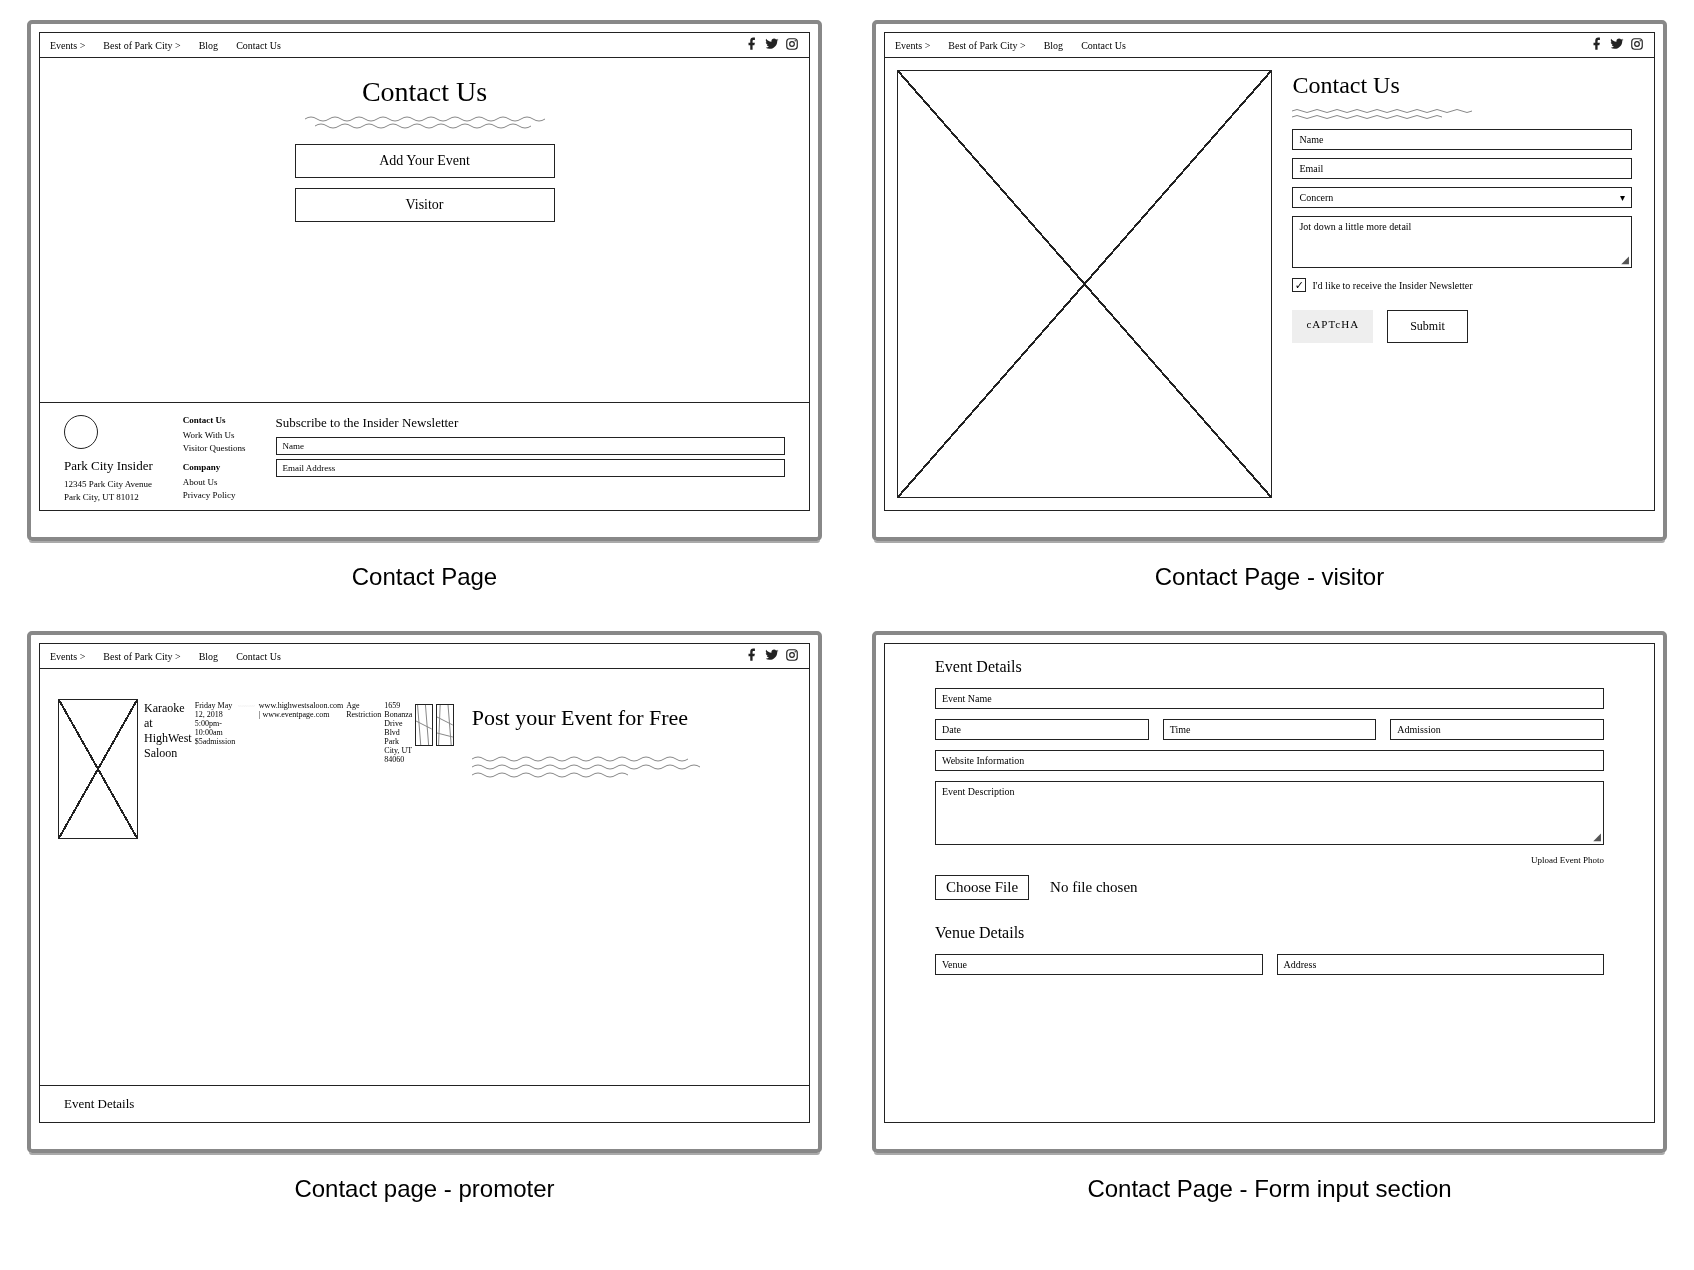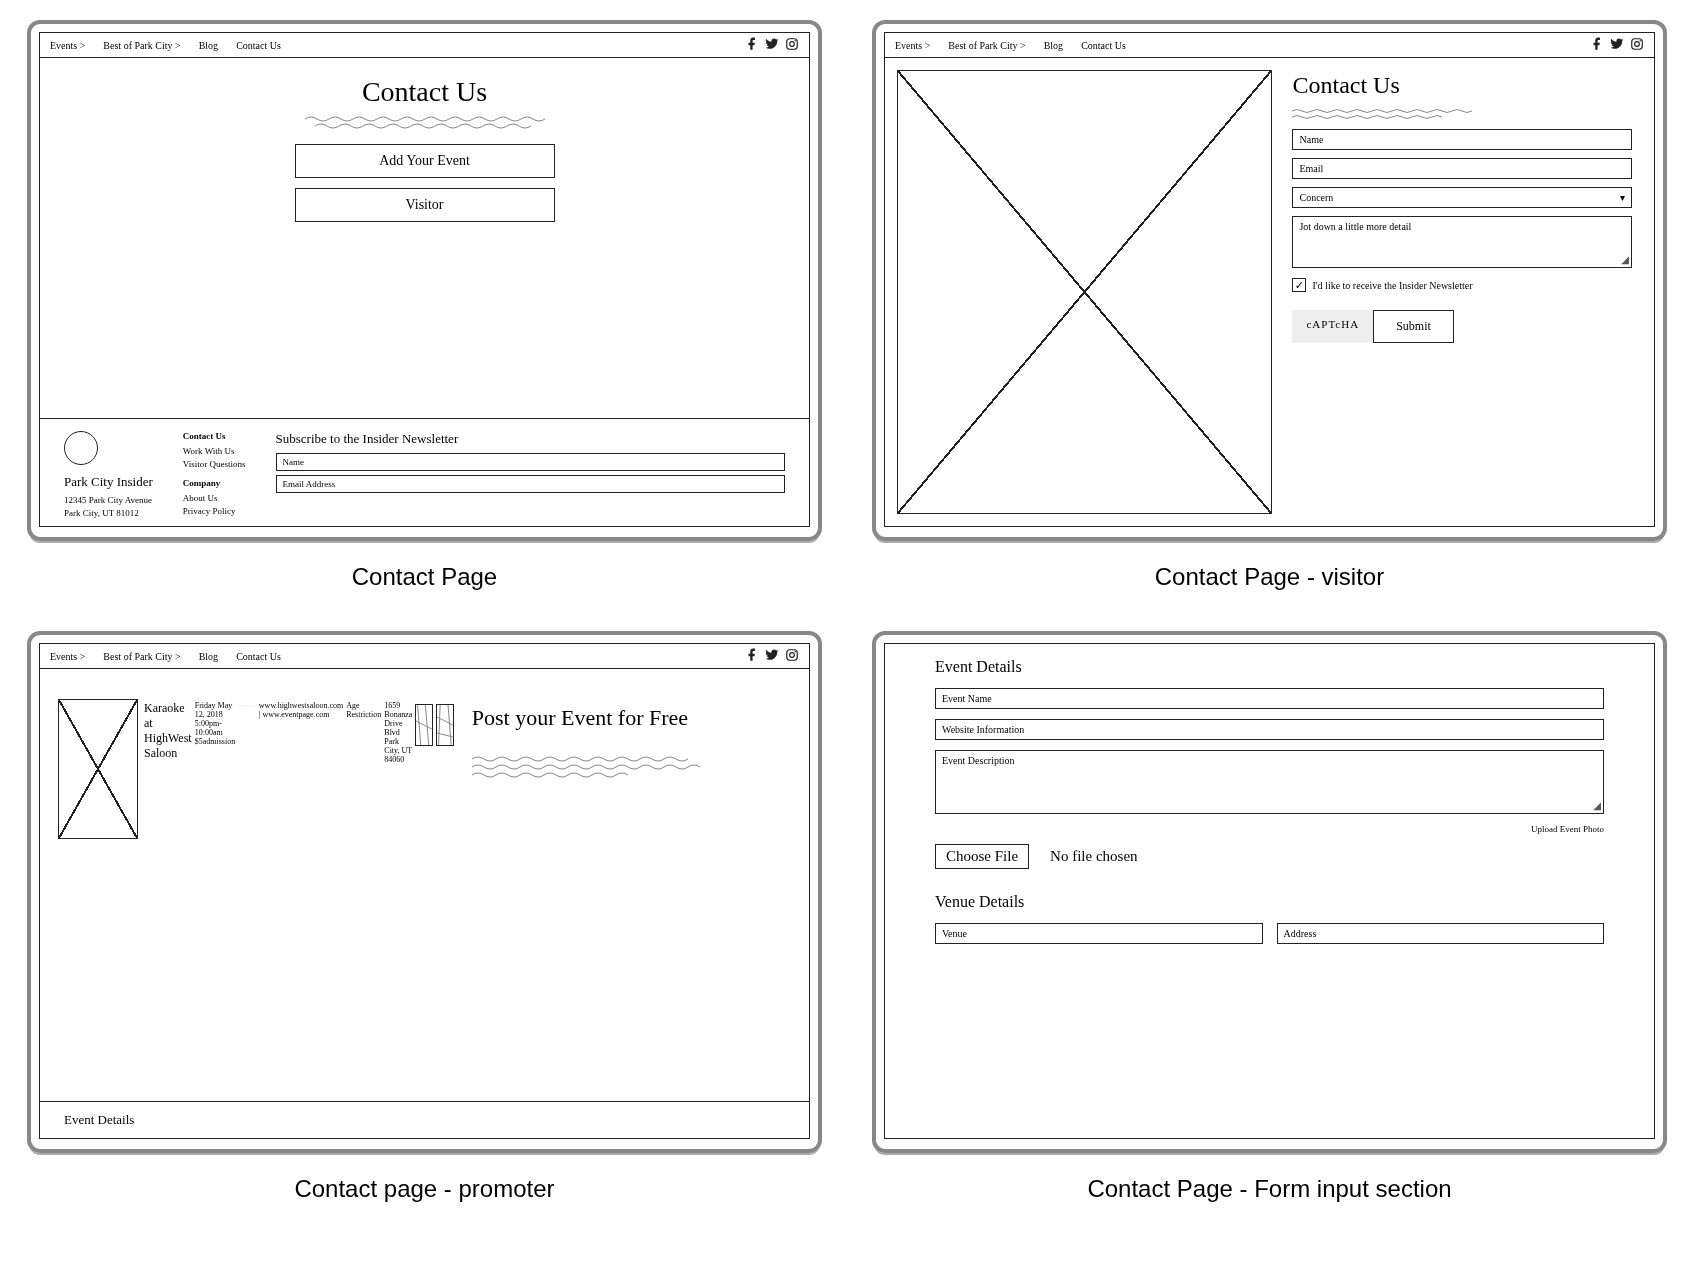--- a/index.html
+++ b/index.html
@@ -13,22 +13,22 @@
     grid-template-columns: 1fr 1fr;
     gap: 40px 50px;
     max-width: 1640px;
     margin: 0 auto;
   }
   .cell { display: flex; flex-direction: column; align-items: center; }
   .frame {
     width: 100%;
     aspect-ratio: 610/400;
     border: 4px solid #888;
-    border-radius: 13px;
-    padding: 8px 8px 10px 8px;
+    border-radius: 5px;
+    padding: 8px 8px 26px 8px;
     position: relative;
     box-shadow: 0 4px 0 -2px #aaa;
     overflow: hidden;
   }
   .innerpage {
     width: 100%;
     height: 100%;
     border: 1.5px solid #222;
     background: #fff;
     display: flex;
@@ -78,21 +78,21 @@
   .xcross::after  { background: linear-gradient(to top left,  transparent calc(50% - 1px), #222 calc(50% - 1px), #222 calc(50% + 1px), transparent calc(50% + 1px)); }
   .p2-form { flex: 1; padding: 14px 22px 10px 8px; display:flex; flex-direction:column; gap:8px; }
   .p2-title { font-size: 24px; }
   .squiggle-sm { width: 200px; height: 14px; }
   .tinput { border:1.5px solid #222; padding:4px 6px; font-size:10px; font-family:inherit; }
   .sel { display:flex; justify-content:space-between; align-items:center; }
   .tarea { border:1.5px solid #222; padding:4px 6px; font-size:10px; height:52px; position:relative; font-family:inherit; }
   .resize-handle { position:absolute; right:2px; bottom:2px; font-size:10px; color:#555; }
   .chkrow { display:flex; align-items:center; gap:6px; font-size:10px; margin-top:2px;}
   .chkbox { width:14px; height:14px; border:1.5px solid #222; display:flex; align-items:center; justify-content:center; font-size:11px; }
-  .btnrow { display:flex; margin-top:10px; }
+  .btnrow { display:flex; gap:14px; margin-top:10px; }
   .captcha { background:#eee; padding:8px 14px; font-size:11px; letter-spacing:1px; }
   .submitbtn { border:1.5px solid #222; padding:8px 22px; font-size:12px; }
   
   .p3-body { flex:1; display:flex; flex-direction:column; }
   .p3-top { display:flex; gap:8px; padding: 30px 18px 10px 18px; }
   .p3-card { display:flex; gap:6px; width: 54%; border: none; }
   .p3-thumb { width: 80px; height: 140px; border:1.5px solid #222; position:relative; }
   .p3-carddetails { flex:1; font-size:8px; display:flex; gap:3px; padding-top:2px;}
   .p3-cardtitle { font-size:12px; }
   .p3-map { display:flex; gap:3px; margin-top:3px;}
@@ -301,20 +301,25 @@
     </div>
     <div class="caption">Contact page - promoter</div>
   </div>
 
   <div class="cell">
     <div class="frame">
       <div class="innerpage">
         <div class="p4-body">
           <div class="section-title">Event Details</div>
           <div class="tinput">Event Name</div>
+          <div class="row3">
+            <div class="tinput">Date</div>
+            <div class="tinput">Time</div>
+            <div class="tinput">Admission</div>
+          </div>
           <div class="tinput">Website Information</div>
           <div class="tarea p4-area">
             <span>Event Description</span>
             <span class="resize-handle">◢</span>
           </div>
           <div class="uploadlabel">Upload Event Photo</div>
           <div class="filerow">
             <div class="filebtn">Choose File</div>
             <span>No file chosen</span>
           </div>

